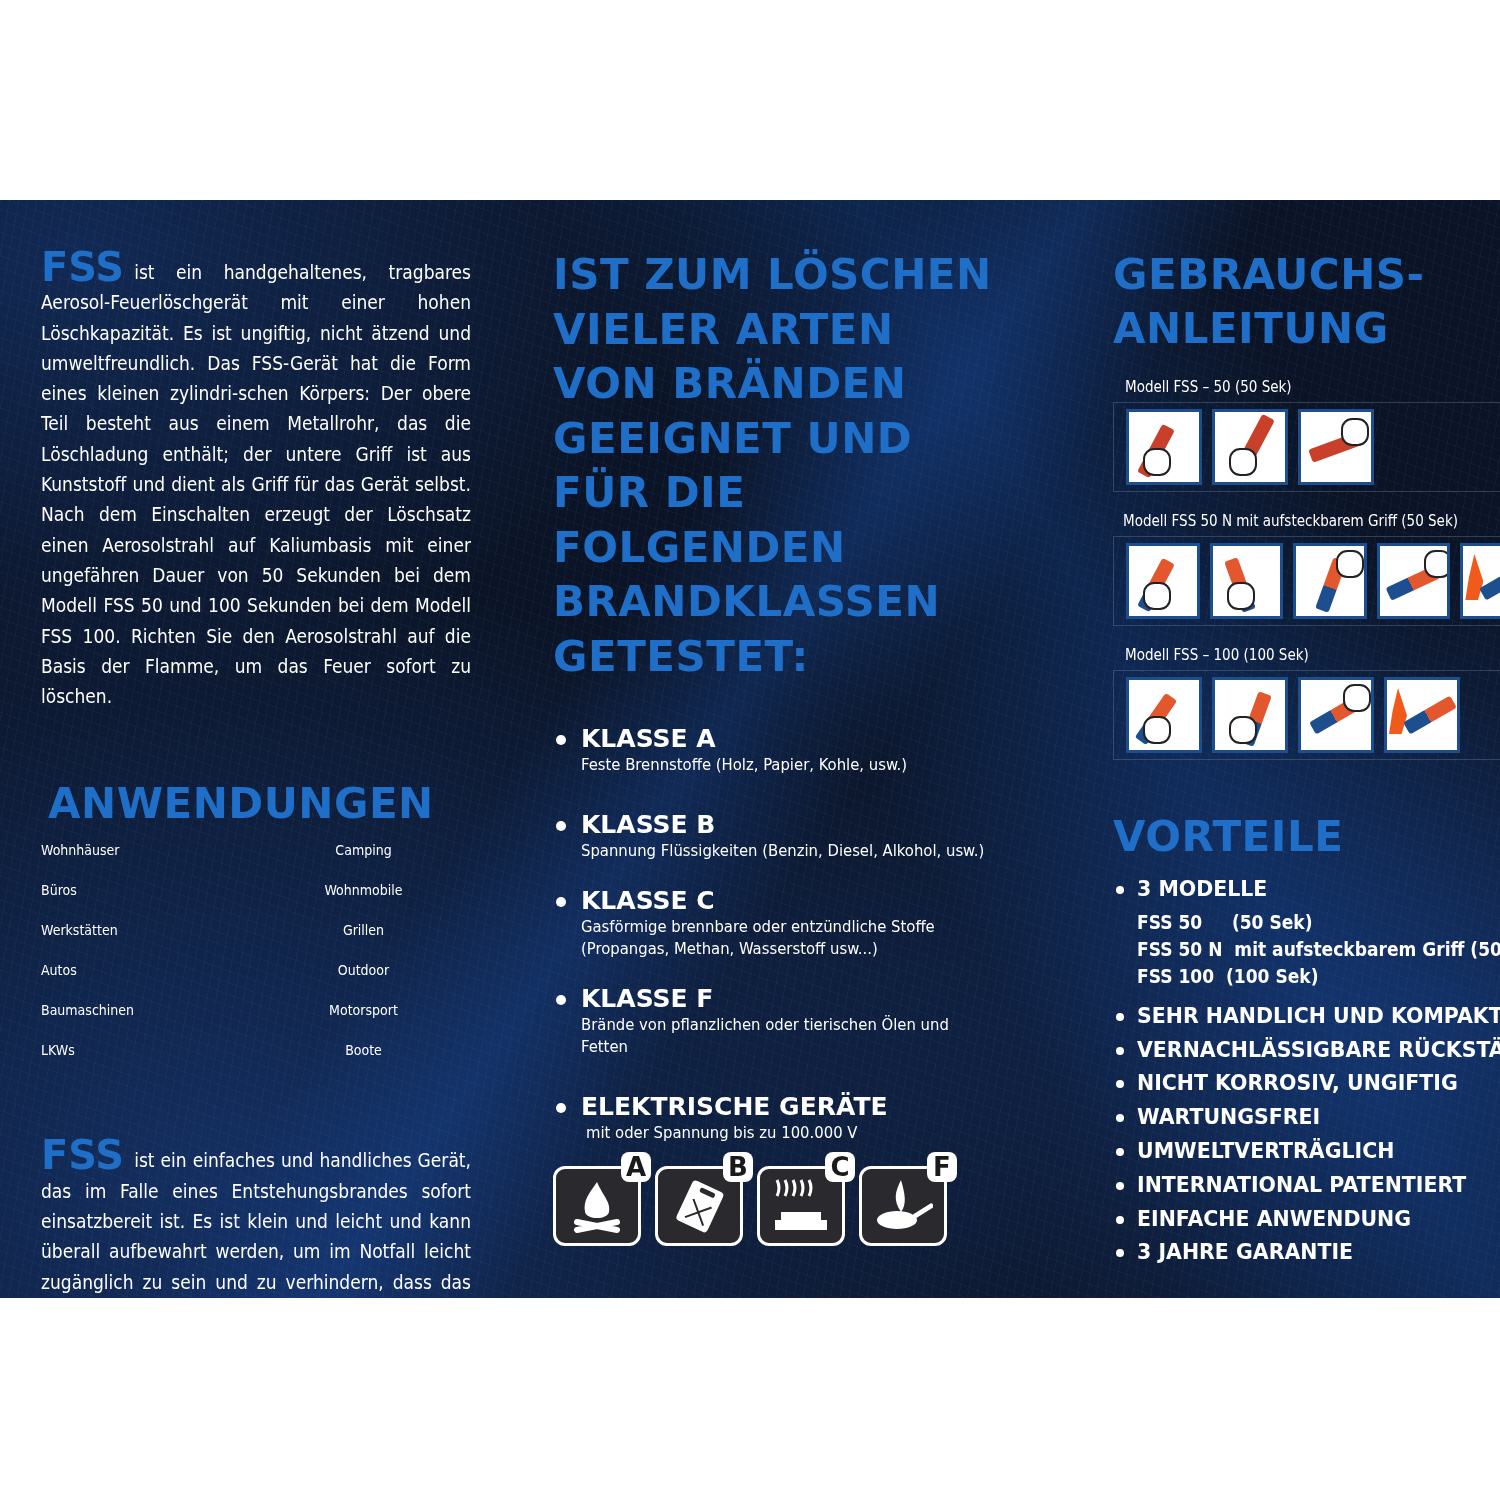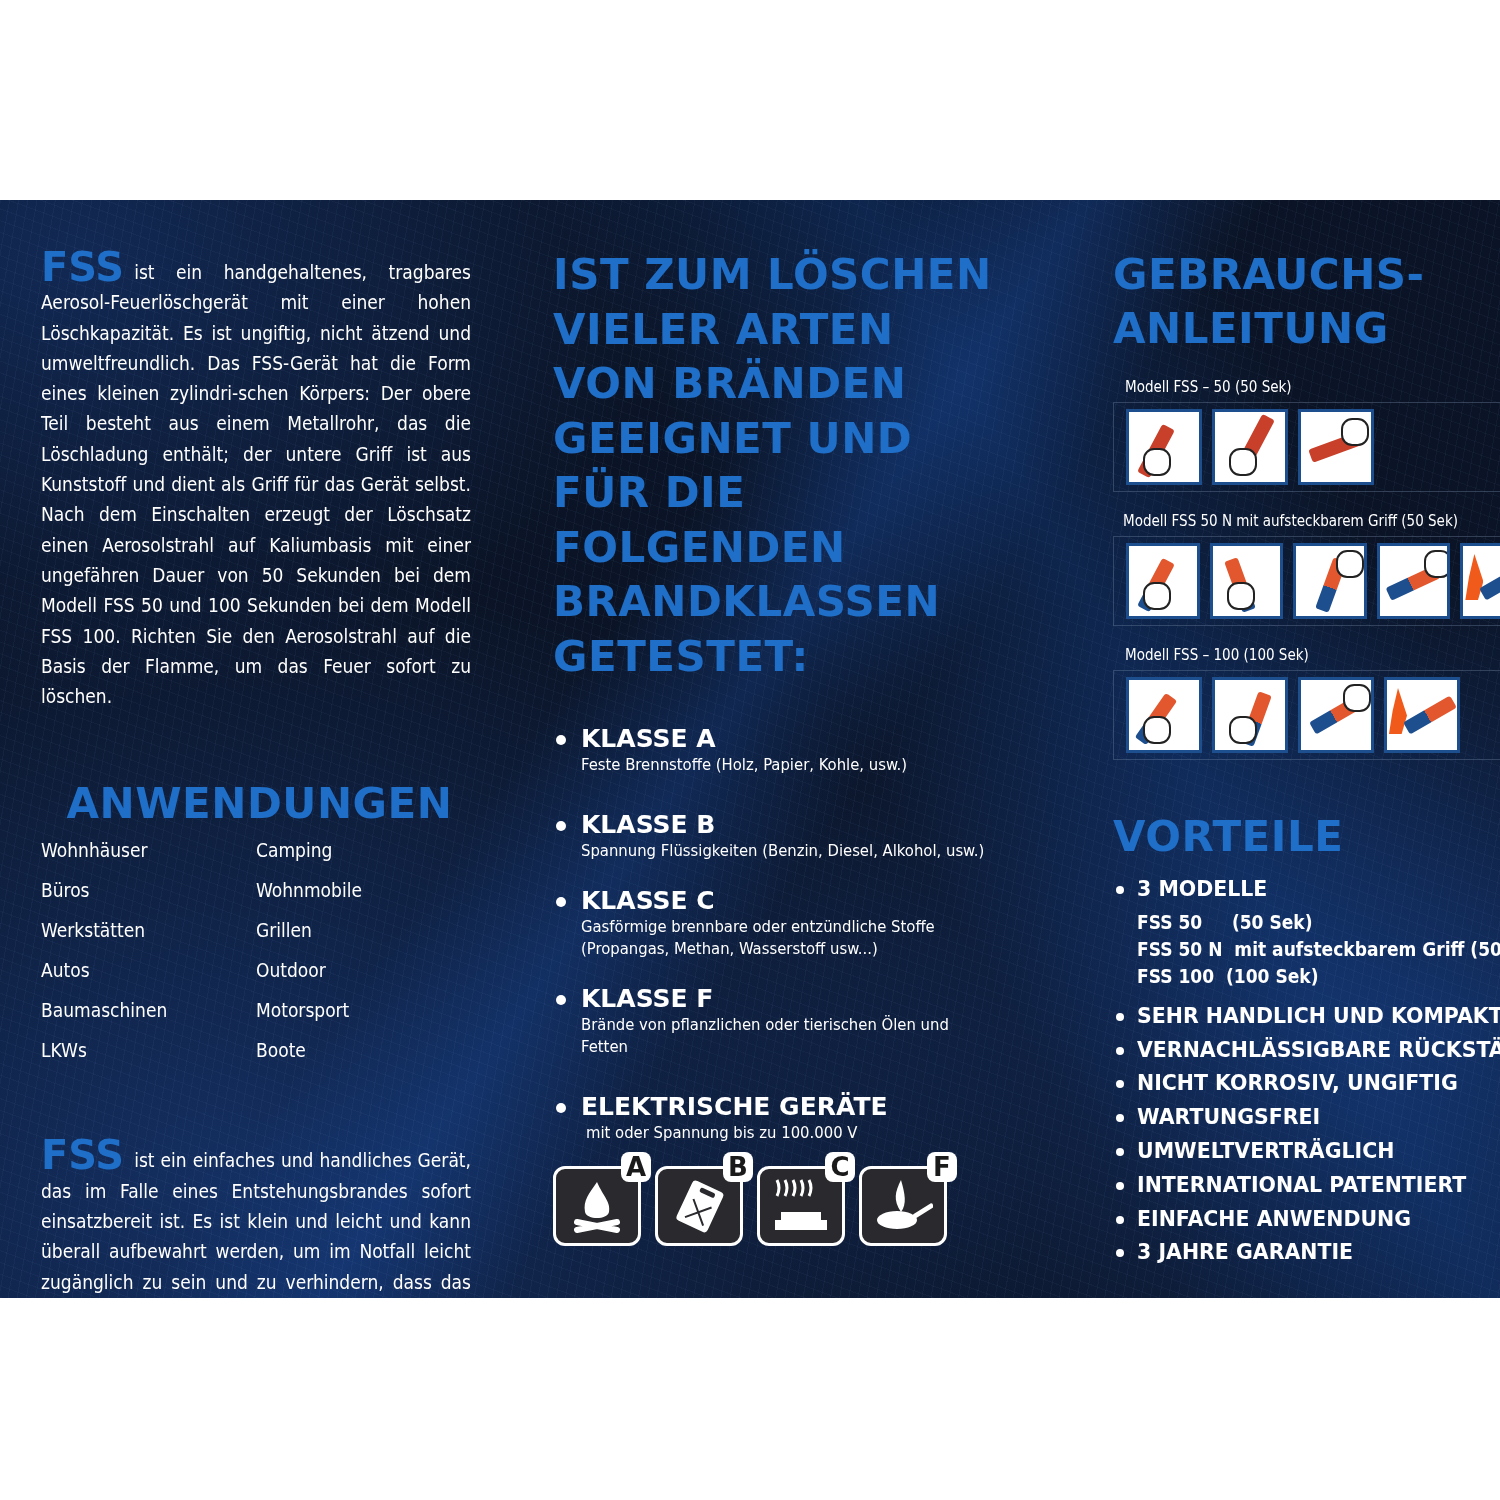--- a/index.html
+++ b/index.html
@@ -18,24 +18,24 @@
             repeating-linear-gradient(100deg, rgba(120,150,200,0.06) 0px, rgba(120,150,200,0.06) 1px, transparent 1px, transparent 9px),
             repeating-linear-gradient(20deg, rgba(120,150,200,0.05) 0px, rgba(120,150,200,0.05) 1px, transparent 1px, transparent 11px);
           pointer-events:none; }
   .col { position:absolute; color:#ffffff; }
   .display { font-family:"DejaVu Sans","Liberation Sans",sans-serif; font-weight:bold; letter-spacing:0.5px; }
 
   
   .left { left:41px; top:52px; width:430px; }
   .para { font-size:19px; line-height:30.3px; text-align:justify; margin:0; }
   .fss { font-size:40px; font-weight:bold; color:#1f6fc8; font-family:"DejaVu Sans","Liberation Sans",sans-serif; margin-right:10px; vertical-align:-2px; line-height:30px; }
-  .h-anw { font-size:42px; margin:68px 0 8px 7px; color:#1f6fc8;text-align:center; }
-  .uses { display:grid; grid-template-columns:1fr 1fr; row-gap:12px; font-size:19px; }
+  .h-anw { font-size:42px; margin:68px 0 8px 7px; color:#1f6fc8; }
+  .uses { display:grid; grid-template-columns:1fr 1fr; row-gap:12px; font-size:14px; }
   .uses span { line-height:28px; }
-  .uses .r { text-align:left; }
+  .uses .r { text-align:center; }
   .para2 { margin-top:76px; }
 
   
   .mid { left:553px; top:48px; width:460px; }
   .h-mid { font-size:42px; line-height:54.5px; color:#1f6fc8; margin:0; }
   .classes { margin-top:40px; }
   .cls { position:relative; padding-left:28px; margin-bottom:24px; }
   .cls::before { content:""; position:absolute; left:3px; top:11px; width:10px; height:10px; border-radius:50%; background:#fff; }
   .cls-title { font-size:25px; font-weight:bold; font-family:"DejaVu Sans","Liberation Sans",sans-serif; line-height:30px; }
   .cls-desc { font-size:16.5px; line-height:22px; }

